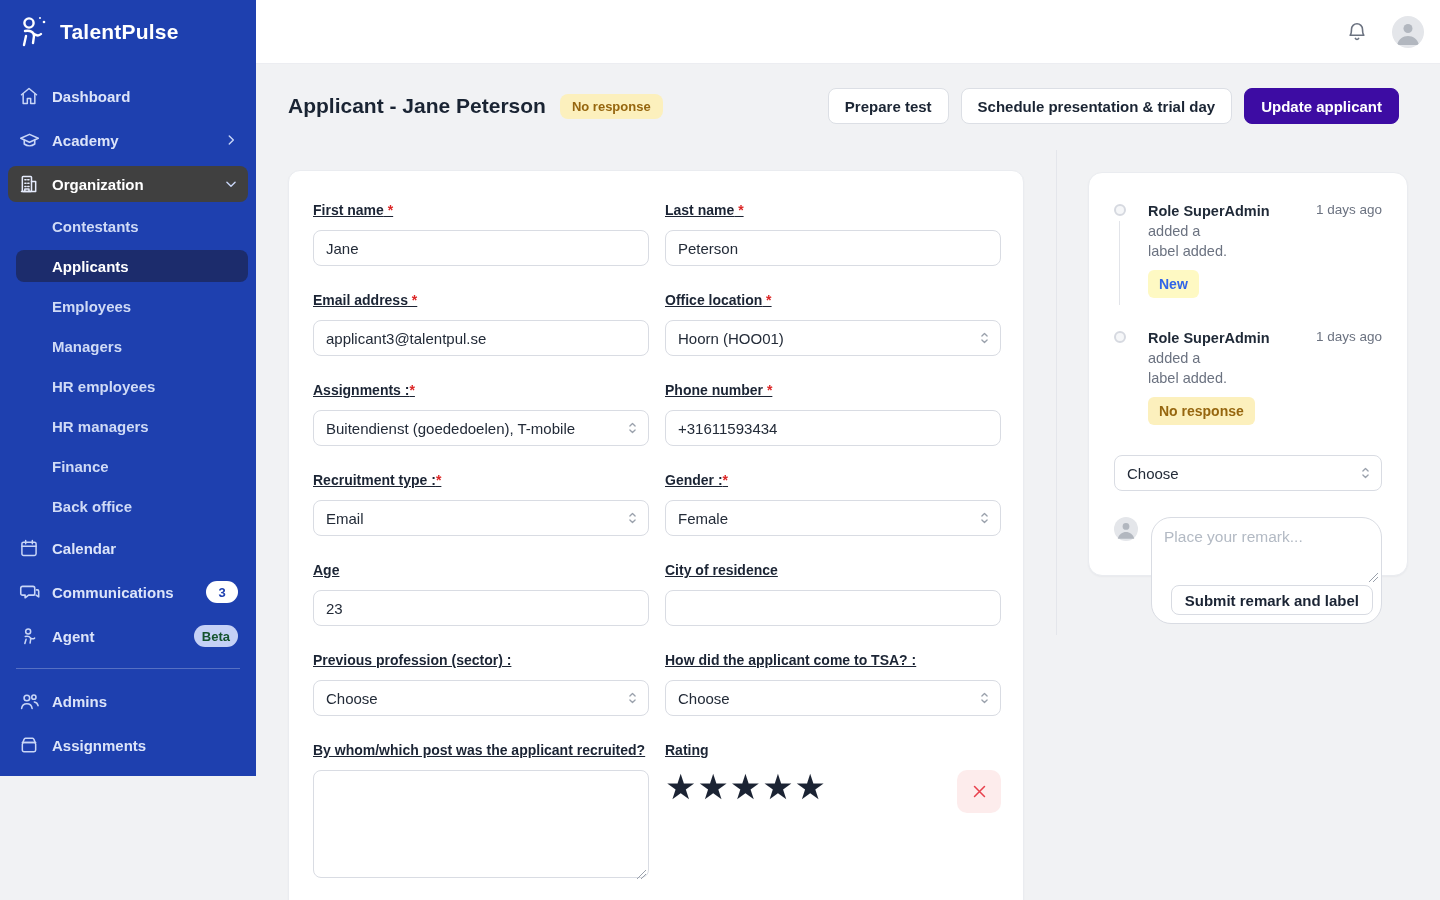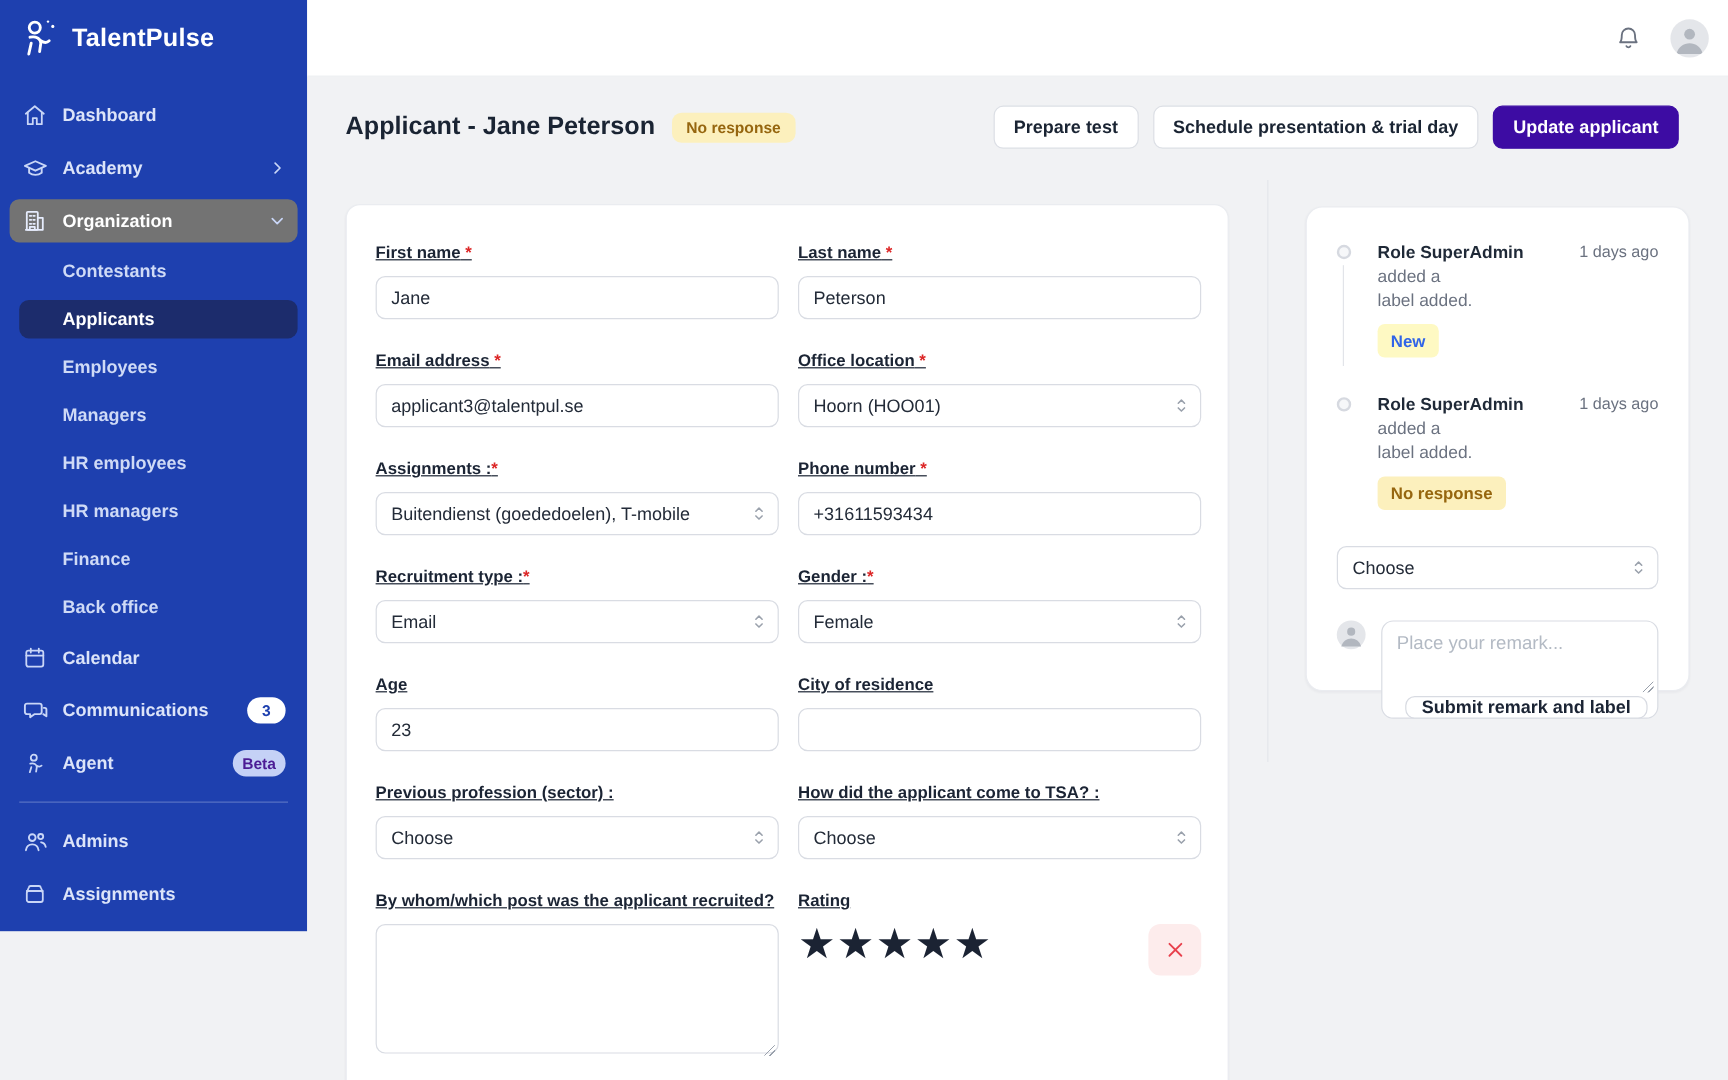--- a/index.html
+++ b/index.html
@@ -9,31 +9,31 @@
   
   .sidebar { position:absolute; left:0; top:0; width:256px; height:776px;
     background:#1e40af; color:#dce4f9; overflow:hidden; }
   .logo-row { display:flex; align-items:center; gap:10px; padding:14px 16px; height:64px; }
   .logo-text { color:#fff; font-size:21px; font-weight:700; letter-spacing:.2px; }
   .side-nav { padding:14px 8px 0 8px; }
   .nav-item { display:flex; align-items:center; height:36px; border-radius:8px;
     margin-bottom:8px; padding:0 10px; cursor:pointer; font-size:15px; font-weight:600; }
   .nav-item .nav-ic { width:22px; height:22px; margin-right:12px; display:flex;
     align-items:center; justify-content:center; color:#c9d6f7; flex:none; }
-  .nav-item.active-parent { background:#737373; color:#fff; }
+  .nav-item.active-parent { background:#404040; color:#fff; }
   .nav-item.active-parent .nav-ic { color:#e6ecfd; }
   .nav-chevron { margin-left:auto; color:#c9d6f7; display:flex; }
   .sub-item { display:flex; align-items:center; height:32px; margin:0 0 8px 8px;
     padding-left:36px; border-radius:8px; font-size:15px; font-weight:600;
     color:#cfdaf6; cursor:pointer; }
   .sub-item.active { background:#1c2c6c; color:#ffffff; }
   .pill-badge { margin-left:auto; background:#ffffff; color:#1e40af; font-size:13px;
     font-weight:700; border-radius:11px; min-width:32px; height:22px; display:flex;
     align-items:center; justify-content:center; padding:0 8px; }
-  .pill-badge.beta { background:#c5d1f6; color:#4c1d95; }
+  .pill-badge.beta { background:#c5d1f6; color:#14532d; }
   .side-divider { border:none; border-top:1px solid rgba(255,255,255,.25); margin:14px 8px; }
 
   
   .topbar { position:absolute; left:256px; top:0; width:1184px; height:64px;
     background:#ffffff; border-bottom:1px solid #ecedf1; }
   .topbar-right { position:absolute; right:16px; top:0; height:64px; display:flex;
     align-items:center; gap:24px; }
   .bell { color:#6b7280; display:flex; cursor:pointer; }
   .avatar { width:32px; height:32px; border-radius:50%; background:#e4e6ea;
     display:flex; align-items:center; justify-content:center; color:#b2b7bf; cursor:pointer; overflow:hidden; }
@@ -96,22 +96,22 @@
   .ev-actor { font-weight:700; color:#1f2937; }
   .ev-badge { display:inline-block; margin-top:9px; font-size:14px; font-weight:600;
     border-radius:6px; padding:4px 11px; }
   .ev-badge.blue { background:#fef9c3; color:#3064e8; }
   .ev-badge.yellow { background:#fcf0bd; color:#96660f; }
   .ev-time { margin-left:auto; font-size:13.5px; color:#6b7280; white-space:nowrap; padding-top:1px; }
   .label-select { margin-top:4px; }
   .remark-row { display:flex; margin-top:26px; }
   .remark-avatar { width:24px; height:24px; border-radius:50%; background:#e4e6ea;
     display:flex; align-items:center; justify-content:center; color:#b2b7bf; flex:none; }
-  .remark-box { margin-left:13px; flex:1; height:82px; border:1px solid #d9dce3;
-    border-radius:10px; display:flex; flex-direction:column; background:#fff; }
+  .remark-box { margin-left:13px; flex:1; height:107px; border:1px solid #d9dce3;
+    border-radius:20px; display:flex; flex-direction:column; background:#fff; }
   .remark-input { border:none; outline:none; resize:none; background:transparent;
     font-family:inherit; font-size:15.5px; color:#232b38; padding:10px 12px; height:62px; }
   .remark-input::placeholder { color:#b3bac4; }
   .tinput::placeholder { color:#b3bac4; }
   .submit-remark { align-self:flex-end; margin:0 8px 8px 0; height:30px; background:#fff;
     border:1px solid #d8dbe2; border-radius:8px; font-family:inherit; font-size:15px;
     font-weight:700; color:#1b2434; padding:0 13px; cursor:pointer; }
   svg { display:block; }
 </style>
 </head>

